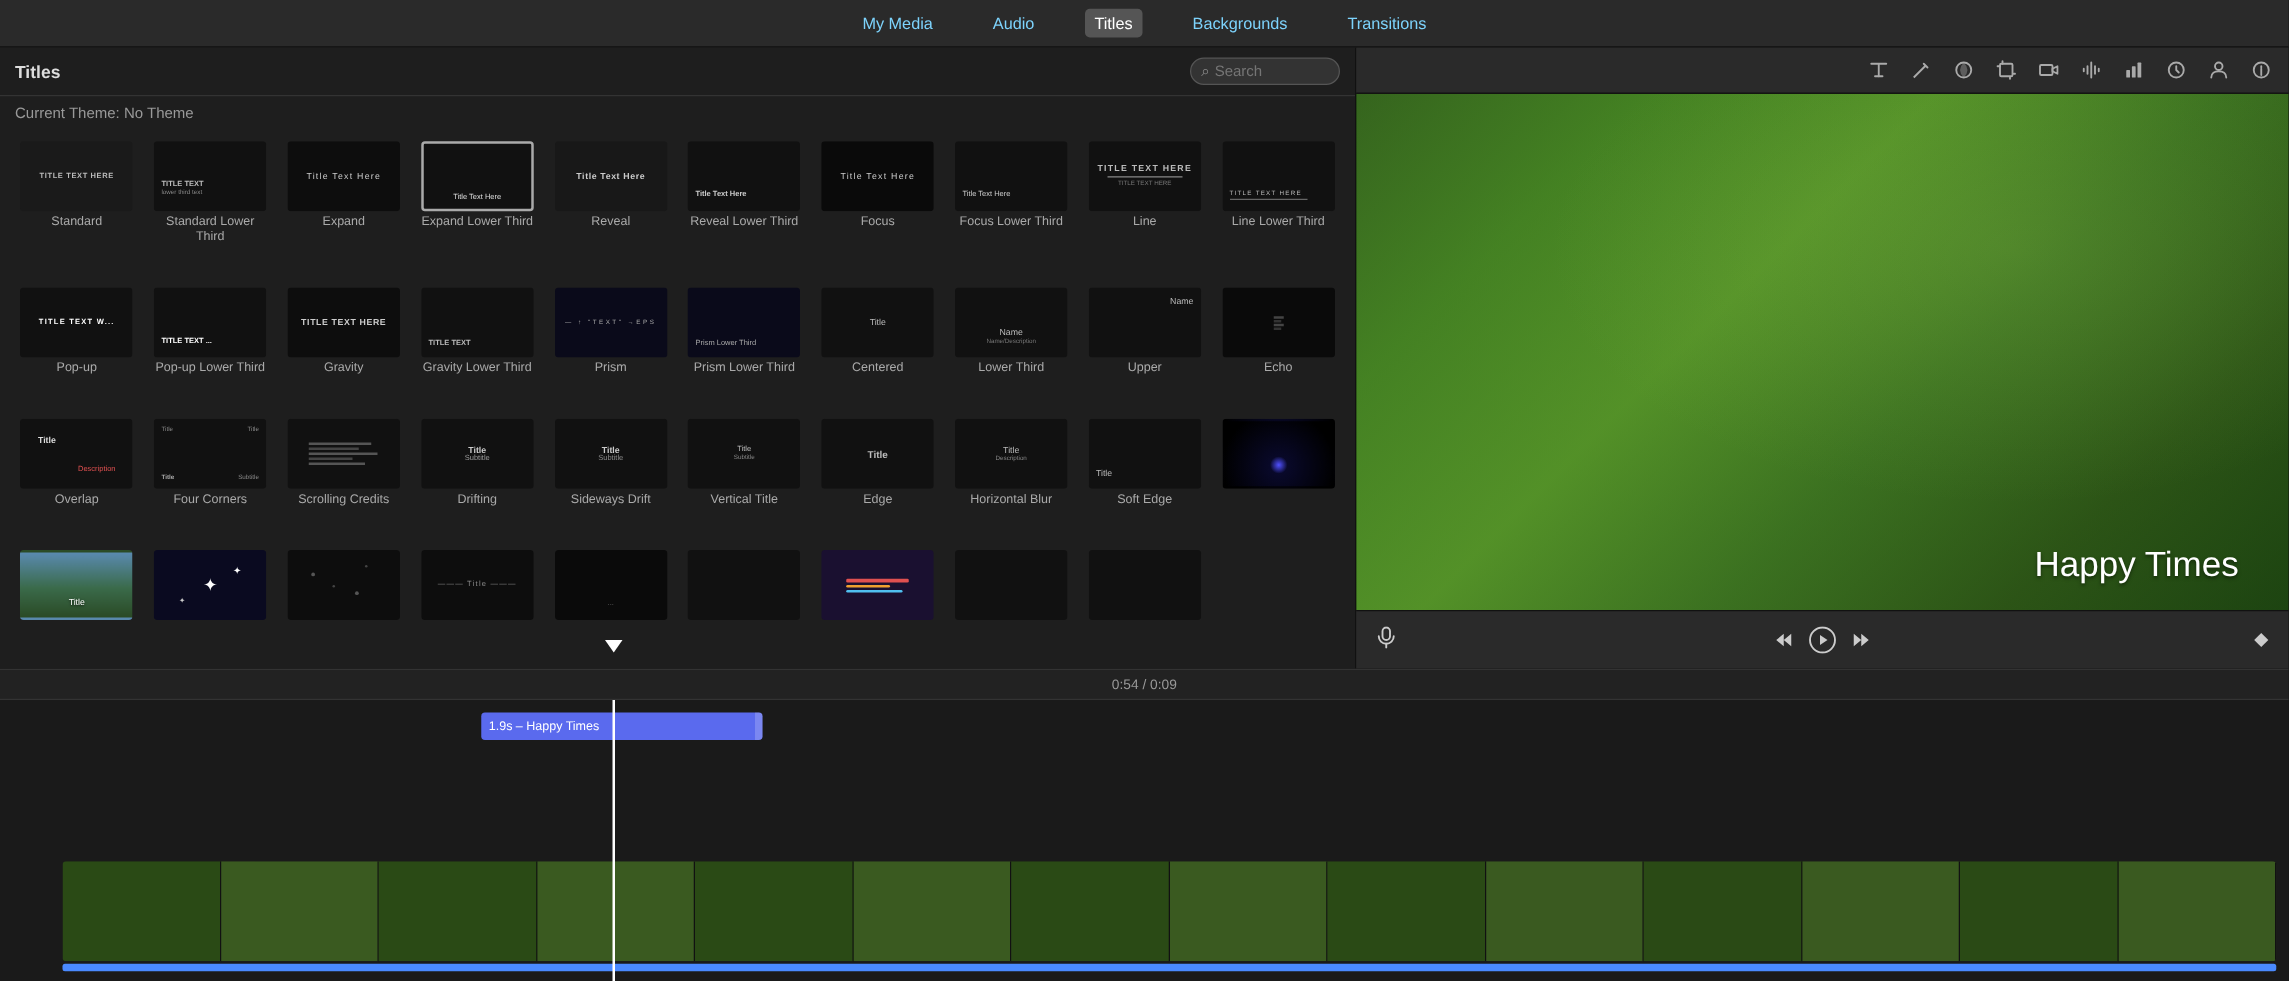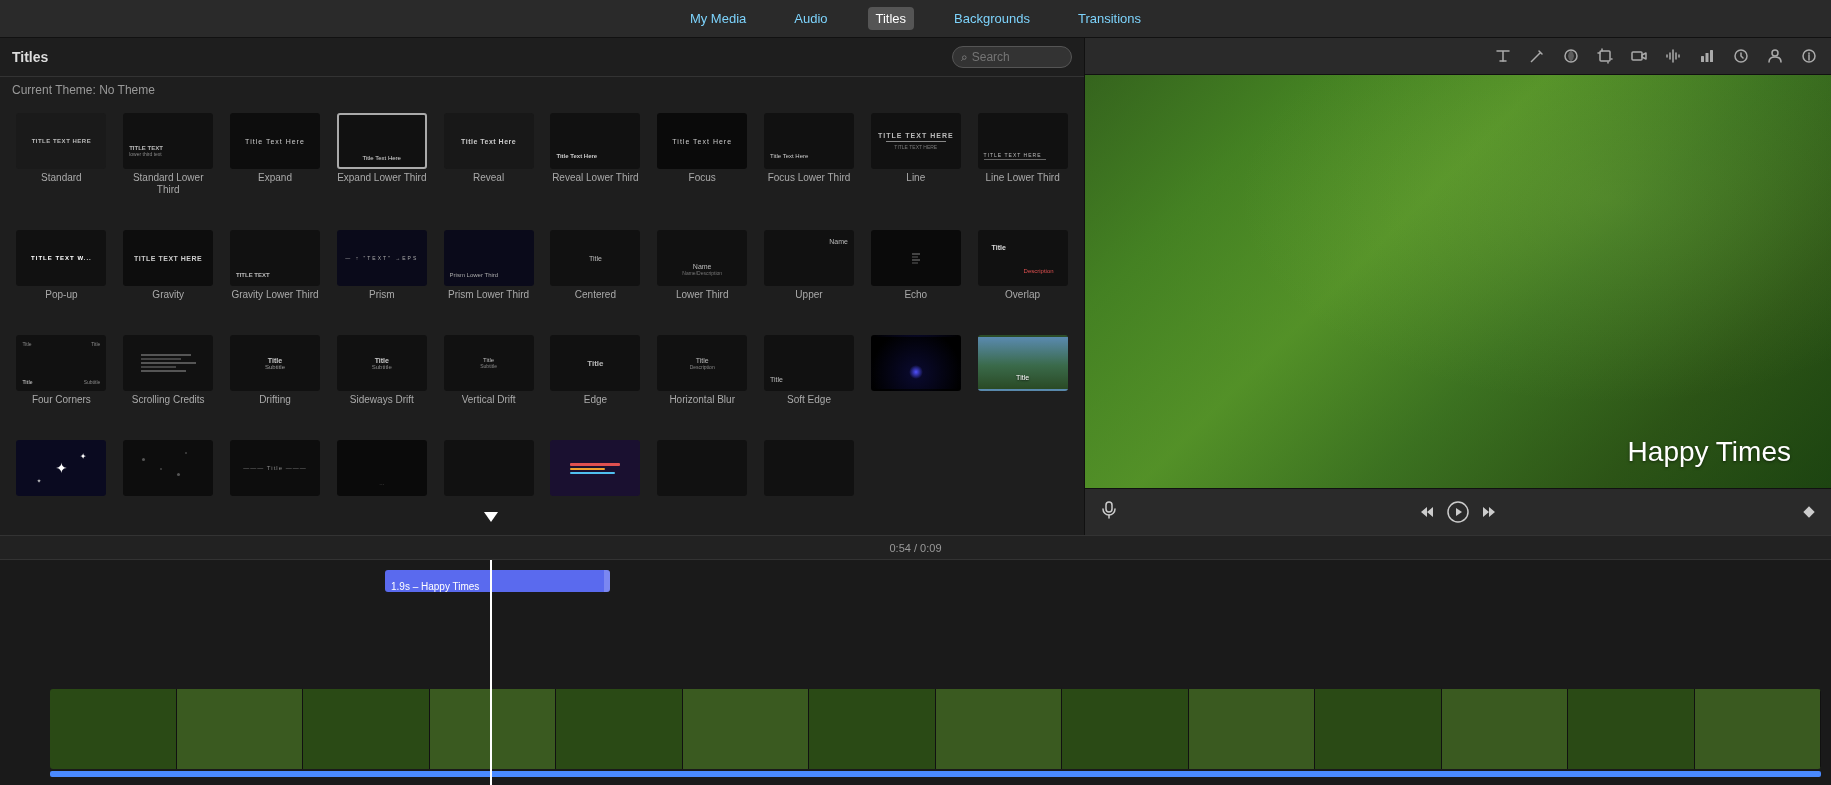--- a/index.html
+++ b/index.html
@@ -316,21 +316,21 @@
     
     .title-clip {
       position: absolute;
       top: 10px;
       left: 385px;
       width: 225px;
       height: 22px;
       background: #5a6aee;
       border-radius: 3px;
       display: flex;
-      align-items: flex-end;
+      align-items: center;
       padding: 0 6px;
       font-size: 10px;
       color: #fff;
       cursor: pointer;
       z-index: 5;
     }
     .title-clip-handle {
       position: absolute;
       right: 0;
       top: 0;
@@ -517,20 +517,30 @@
 
       <div class="title-item">
         <div class="title-thumb" style="background:#111;">
           <div class="thumb-inner">
             <span style="font-size:6px;color:#fff;font-weight:bold;letter-spacing:1px;text-transform:uppercase;">TITLE TEXT W...</span>
           </div>
         </div>
         <span class="title-label">Pop-up</span>
       </div>
 
+      <div class="title-item">
+        <div class="title-thumb" style="background:#111;">
+          <div class="thumb-inner">
+            <div style="position:absolute;bottom:8px;left:4px;">
+              <div style="font-size:6px;color:#fff;font-weight:bold;text-transform:uppercase;">TITLE TEXT ...</div>
+            </div>
+          </div>
+        </div>
+        <span class="title-label">Pop-up Lower Third</span>
+      </div>
 
       <div class="title-item">
         <div class="title-thumb" style="background:#0d0d0d;">
           <div class="thumb-inner">
             <span style="font-size:7px;color:#ccc;font-weight:bold;letter-spacing:0.5px;">TITLE TEXT HERE</span>
           </div>
         </div>
         <span class="title-label">Gravity</span>
       </div>
 
@@ -687,21 +697,21 @@
 
       <div class="title-item">
         <div class="title-thumb" style="background:#111;">
           <div class="thumb-inner">
             <div style="text-align:center;">
               <div style="font-size:6px;color:#bbb;">Title</div>
               <div style="font-size:5px;color:#888;">Subtitle</div>
             </div>
           </div>
         </div>
-        <span class="title-label">Vertical Drift</span>
+        <span class="title-label">Vertical Title</span>
       </div>
 
       <div class="title-item">
         <div class="title-thumb" style="background:#111;">
           <div class="thumb-inner">
             <span style="font-size:8px;color:#bbb;font-weight:bold;">Title</span>
           </div>
         </div>
         <span class="title-label">Edge</span>
       </div>

